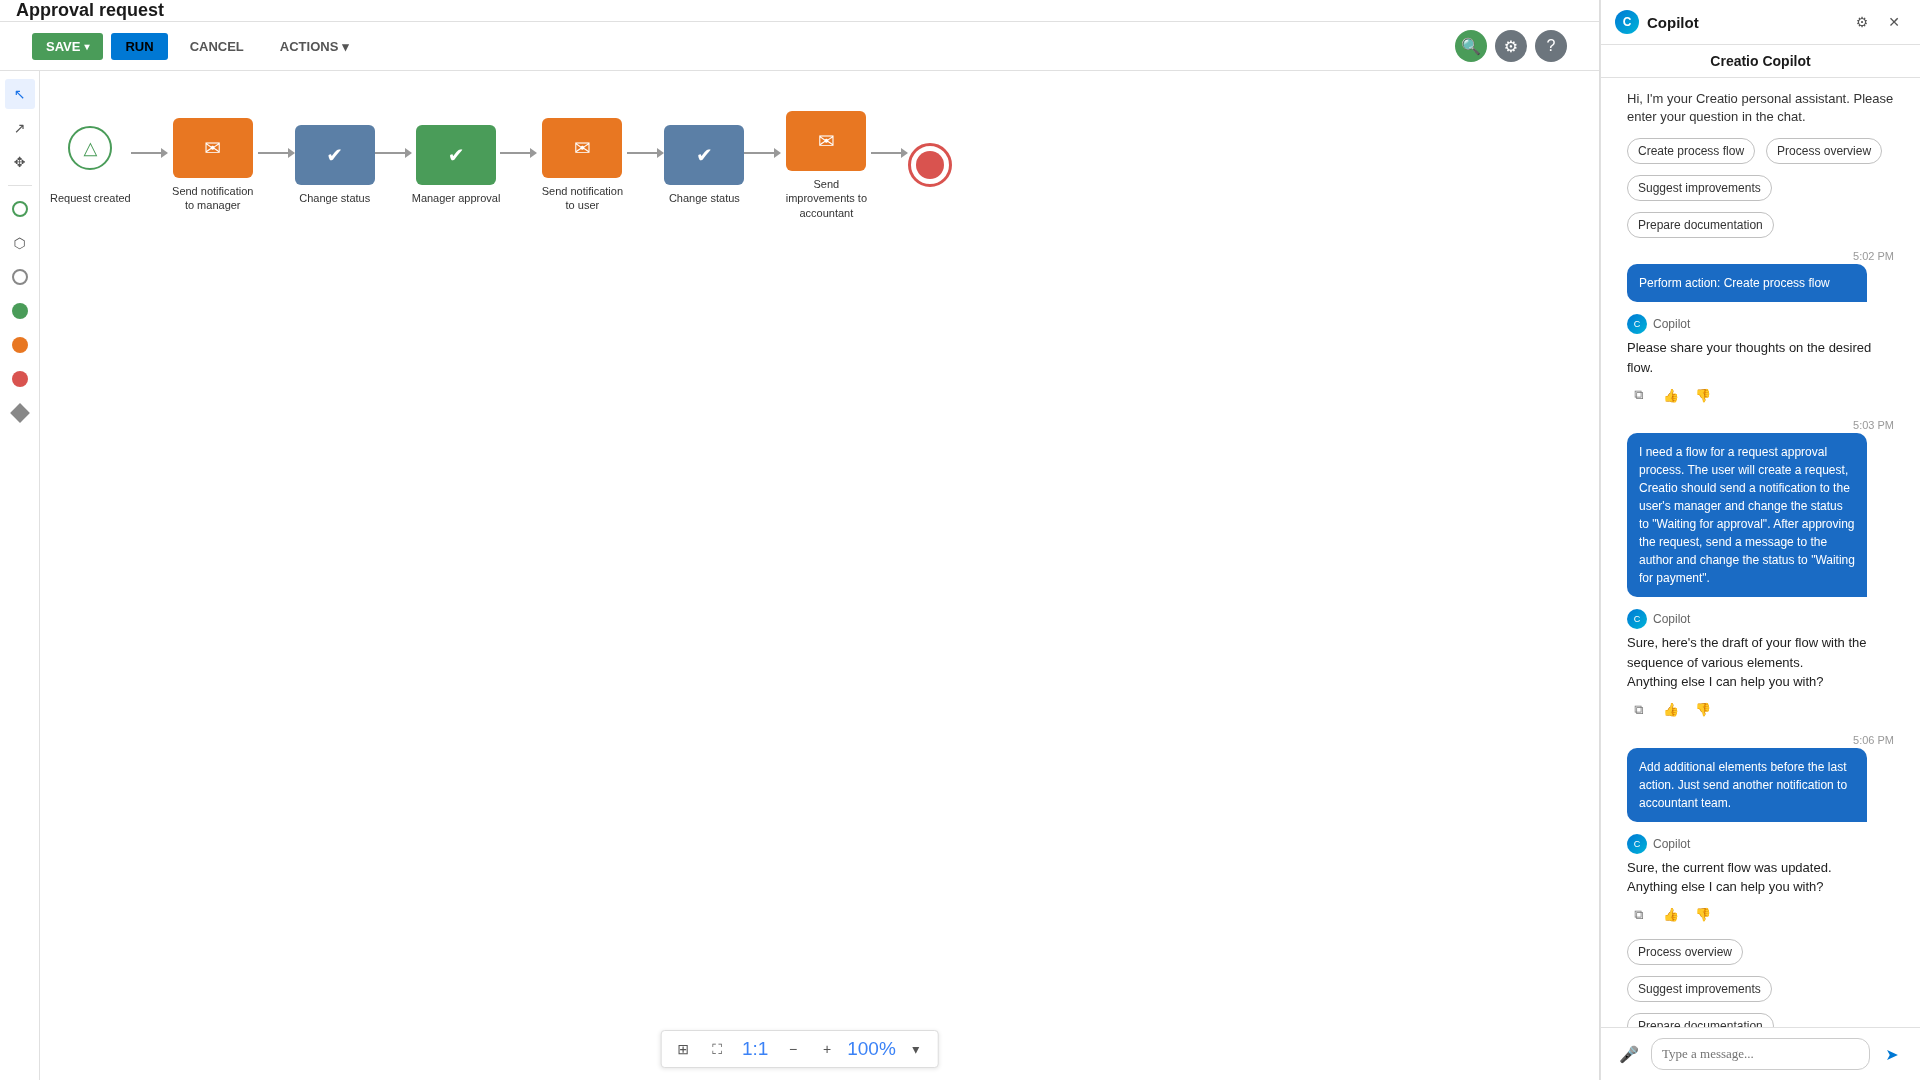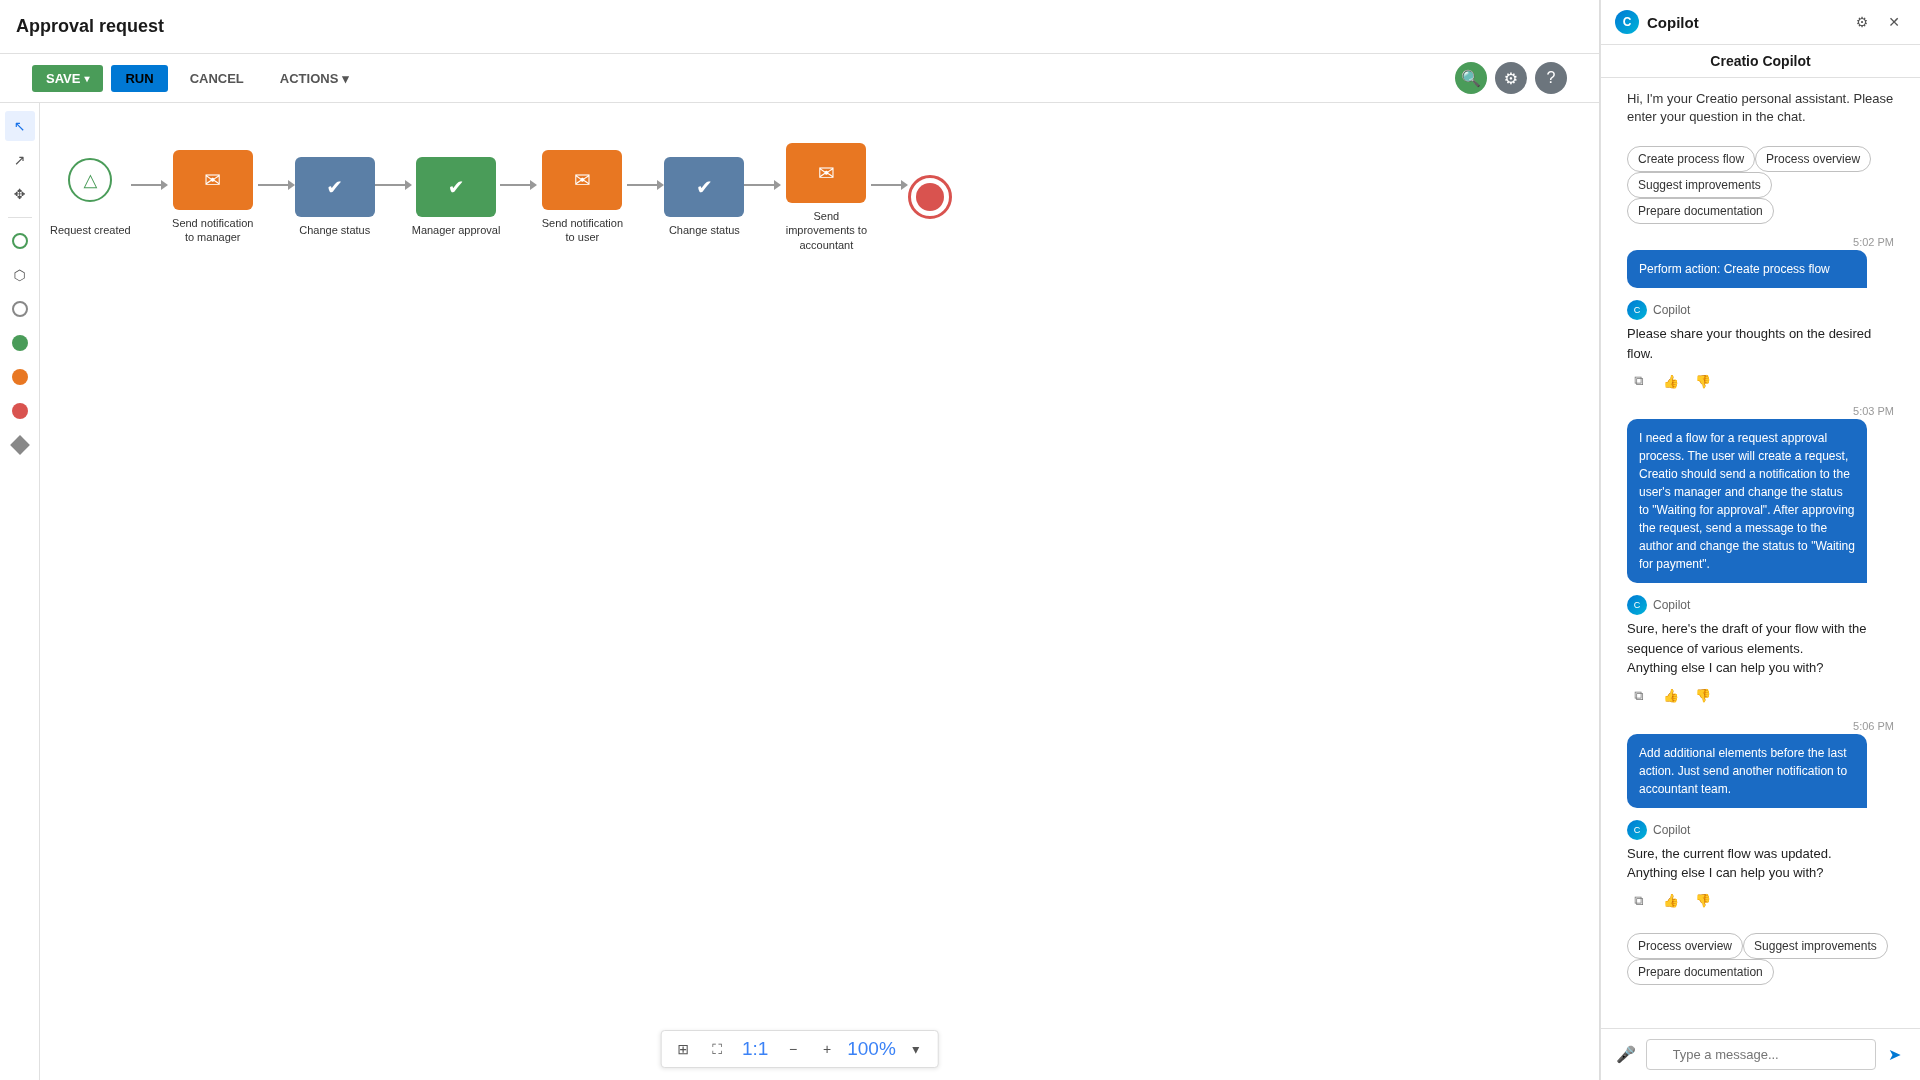--- a/index.html
+++ b/index.html
@@ -9,21 +9,21 @@
     #main-area {
       flex: 1;
       display: flex;
       flex-direction: column;
       background: #fff;
       border-right: 1px solid #ddd;
     }
 
     
     #title-bar {
-      padding: 16px 16px;
+      padding: 0 16px;
       border-bottom: 1px solid #e0e0e0;
       display: flex;
       align-items: center;
       background: #fff;
     }
     #page-title {
       font-size: 18px;
       font-weight: 600;
       color: #1a1a1a;
     }
@@ -340,22 +340,22 @@
 
     .chat-intro {
       font-size: 13px;
       color: #333;
       line-height: 1.4;
     }
 
     .suggestion-chips {
       display: flex;
       flex-wrap: wrap;
-      gap: 0;
-      margin-top: 8px;
+      gap: 11px;
+      margin-top: 0;
     }
     .chip {
       padding: 5px 10px;
       border: 1px solid #c0c0c0;
       border-radius: 14px;
       font-size: 12px;
       color: #333;
       cursor: pointer;
       background: #fff;
     }
@@ -441,24 +441,25 @@
       cursor: pointer;
       color: #555;
       font-size: 16px;
       display: flex;
       align-items: center;
       justify-content: center;
     }
     #chat-input {
       flex: 1;
       border: 1px solid #ccc;
-      border-radius: 4px;
-      padding: 7px 26px;
+      border-radius: 12px;
+      padding: 7px 10px;
       font-size: 13px;
       outline: none;
+      font-family: Liberation Serif, serif;
     }
     .send-btn {
       width: 28px;
       height: 28px;
       border: none;
       background: transparent;
       cursor: pointer;
       color: #0078d4;
       font-size: 16px;
       display: flex;

